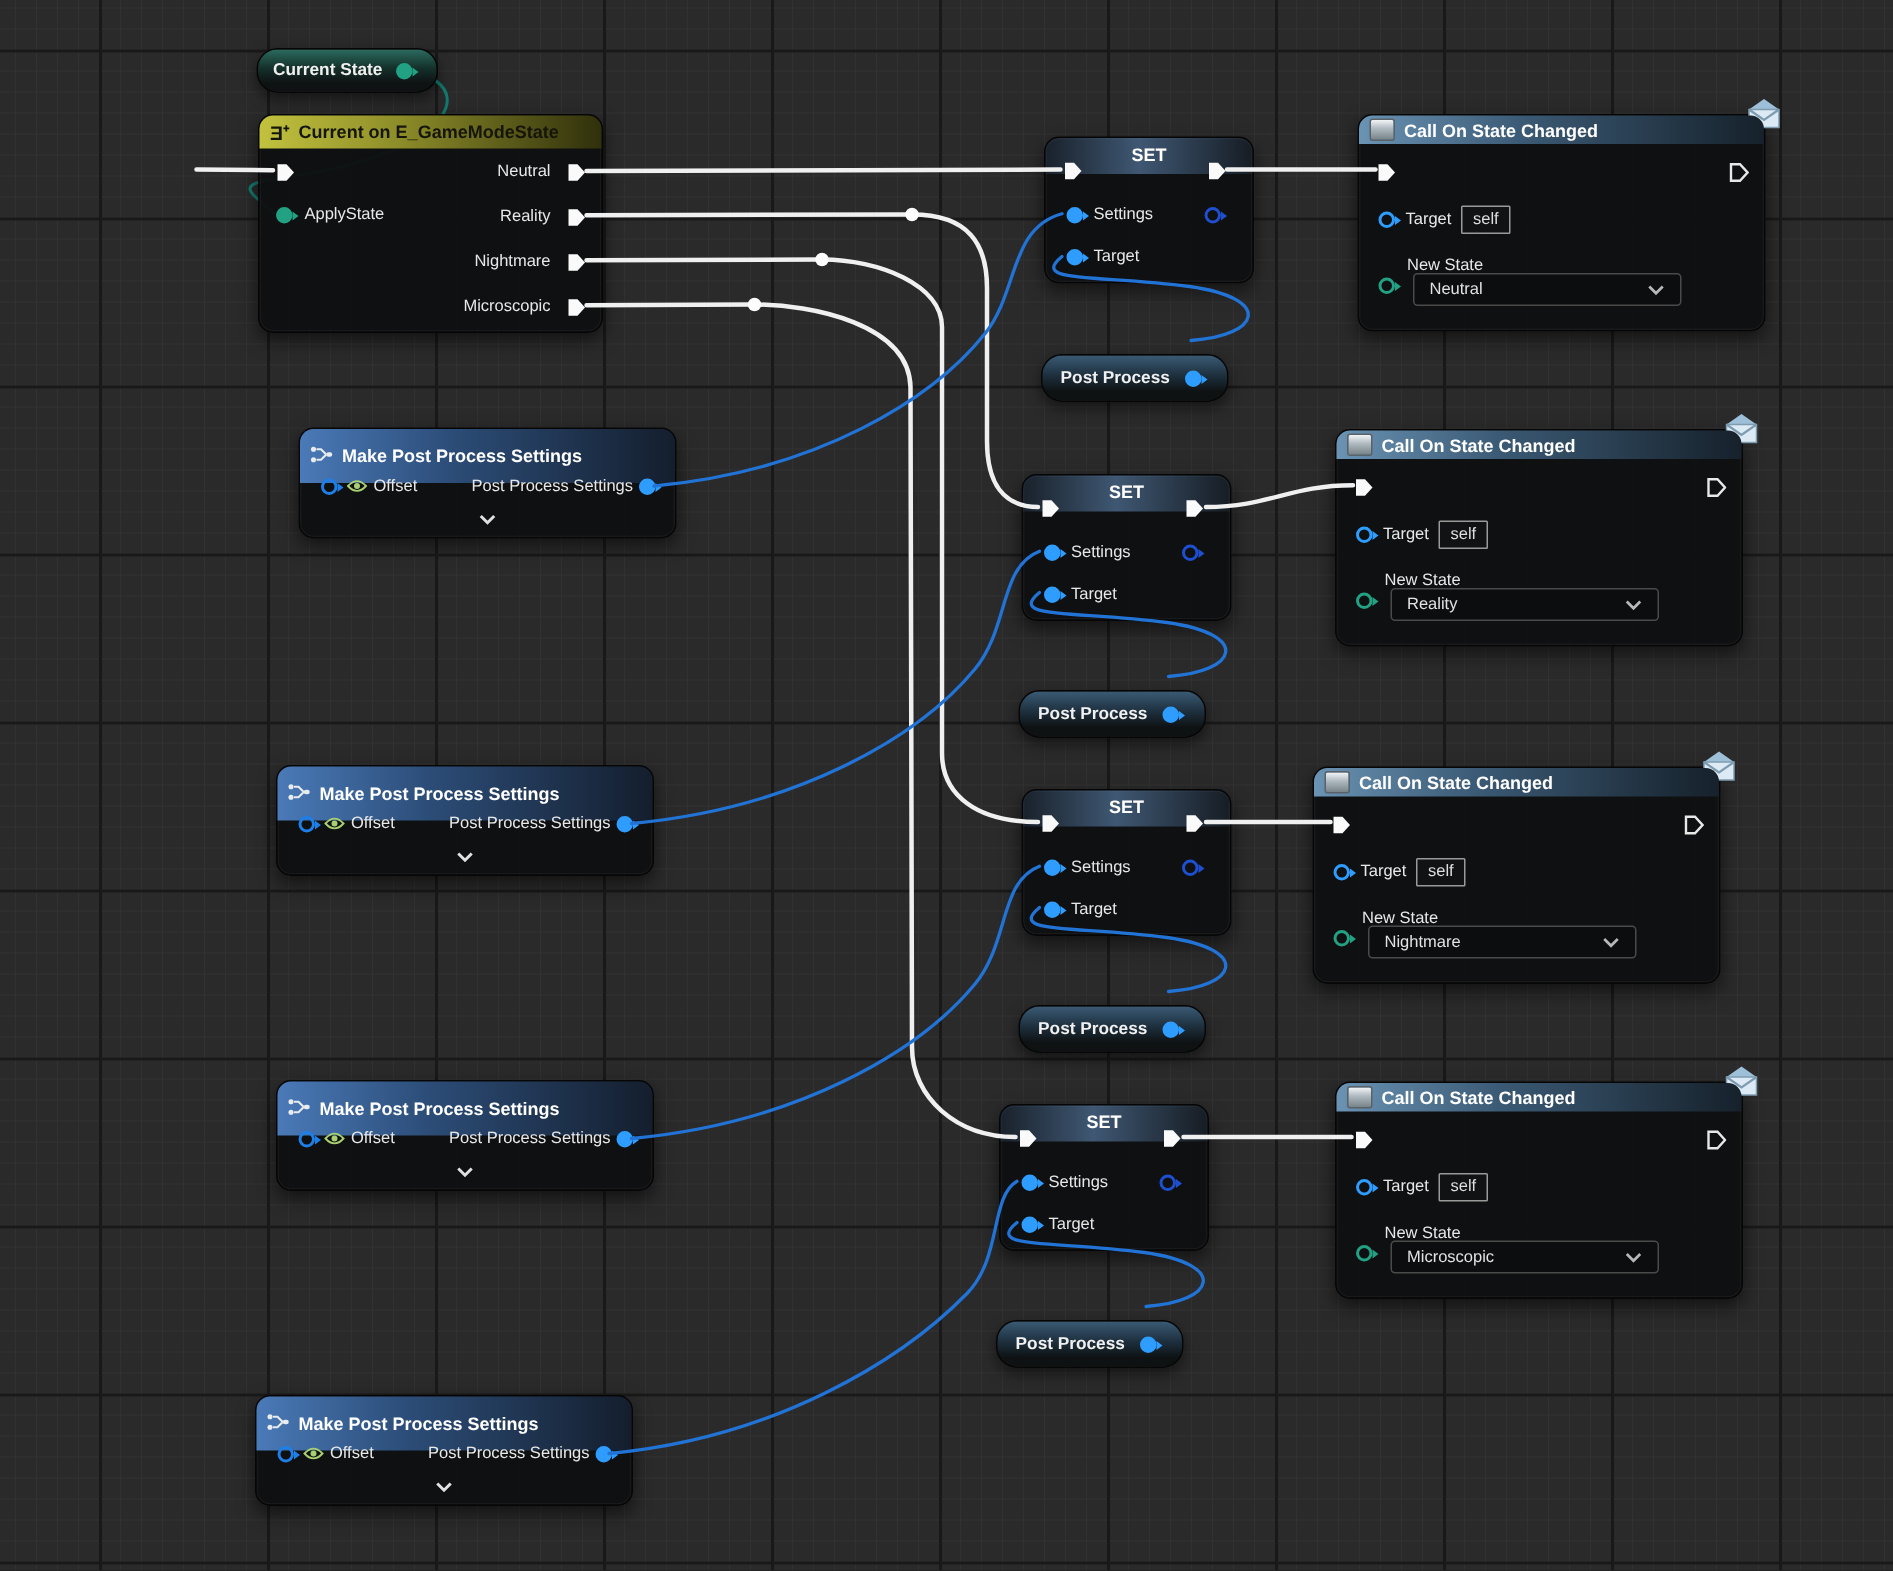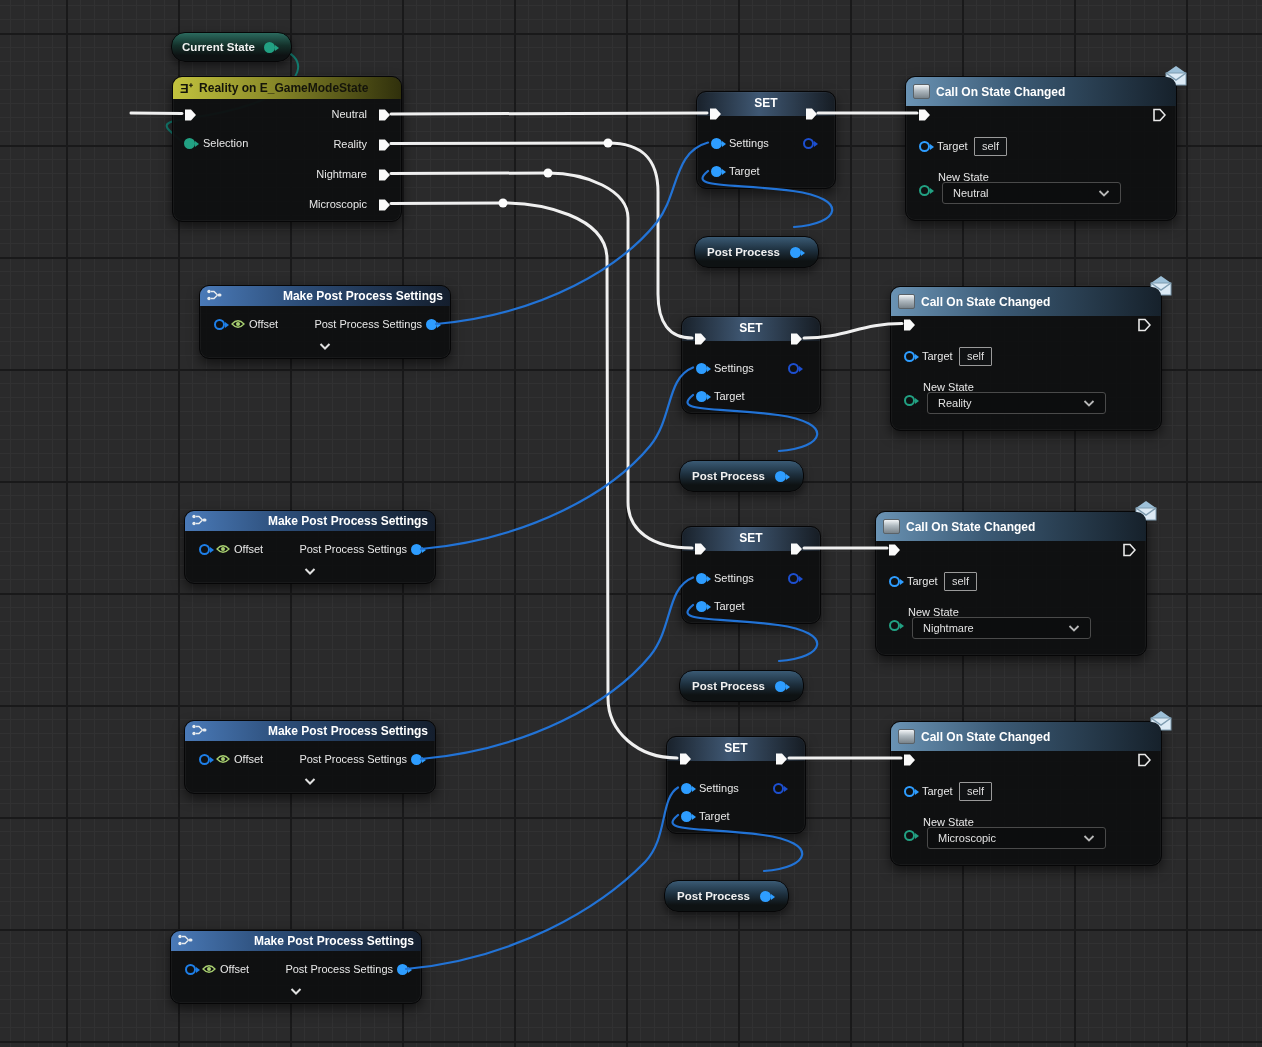--- a/index.html
+++ b/index.html
@@ -19,22 +19,22 @@
   .node{
     position:absolute;background:rgba(15,16,17,0.96);
     border:1px solid #060607;border-radius:10px;
     box-shadow:0 5px 12px rgba(0,0,0,0.55), inset 0 0 0 1px rgba(255,255,255,0.04);
   }
   .hdr{
     position:absolute;left:0;top:0;right:0;height:22px;border-radius:9px 9px 0 0;
     display:flex;align-items:center;gap:6px;padding:0 7px;
     font-size:12px;font-weight:bold;color:#fff;white-space:nowrap;overflow:hidden;
   }
-  .hdr-cosc{background:linear-gradient(90deg,#6a93b4 0%,#3b5a75 40%,#16212b 100%);height:29px;}
-  .hdr-mpps{background:linear-gradient(90deg,#4a7ab8 0%,#2c4d78 40%,#141e2d 100%);height:20px;justify-content:space-between;}
+  .hdr-cosc{background:linear-gradient(90deg,#6a93b4 0%,#3b5a75 40%,#16212b 100%);height:19px;}
+  .hdr-mpps{background:linear-gradient(90deg,#4a7ab8 0%,#2c4d78 40%,#141e2d 100%);height:36px;}
   .hdr-switch{background:linear-gradient(90deg,#c2c23e 0%,#8e8e2a 40%,#30300c 100%);color:#15150a;}
   .hdr-apply{background:linear-gradient(90deg,#9a5cb8 0%,#7a3f9a 55%,#4c2763 100%);height:27px;}
   .set-hdr{
     position:absolute;left:0;top:0;right:0;height:24px;border-radius:9px 9px 0 0;
     background:linear-gradient(90deg,rgba(55,85,120,0.25) 0%,rgba(95,135,180,0.6) 45%,rgba(55,85,120,0.18) 100%);
     text-align:center;font-size:12px;font-weight:bold;color:#fff;line-height:22px;
   }
   .pill{
     position:absolute;border-radius:14px;border:1px solid #060607;
     box-shadow:0 4px 9px rgba(0,0,0,0.5);
@@ -80,29 +80,29 @@
 
   <div class="pill pill-enum" style="left:171px;top:32px;width:119px;height:28px">
     <span class="pill-label">Current State</span>
     <span class="cpin filled" style="--c:#22a183;left:92px;top:9px"></span>
   </div>
 
 
   <div class="node" style="left:172px;top:76px;width:228px;height:144px">
     <div class="hdr hdr-switch">
       <span class="switch-icon">Ǝ⁺</span>
-      <span>Reality on E_GameModeState</span>
+      <span>Current on E_GameModeState</span>
     </div>
     <span class="epin" style="left:10px;top:31px">
       <svg width="14" height="14" viewBox="0 0 14 14">
           <path d="M2 1.5 L8 1.5 L13 7 L8 12.5 L2 12.5 Z"></path>
         </svg>
     </span>
     <span class="cpin filled" style="--c:#22a183;left:11px;top:61px"></span>
-    <span class="lbl" style="left:30px;top:60px">Selection</span>
+    <span class="lbl" style="left:30px;top:60px">ApplyState</span>
 
     <span class="lbl lbl-r" style="right:34px;top:31px">Neutral</span>
     <span class="epin" style="left:204px;top:31px">
       <svg width="14" height="14" viewBox="0 0 14 14">
           <path d="M2 1.5 L8 1.5 L13 7 L8 12.5 L2 12.5 Z"></path>
         </svg>
     </span>
     <span class="lbl lbl-r" style="right:34px;top:61px">Reality</span>
     <span class="epin" style="left:204px;top:61px">
       <svg width="14" height="14" viewBox="0 0 14 14">

